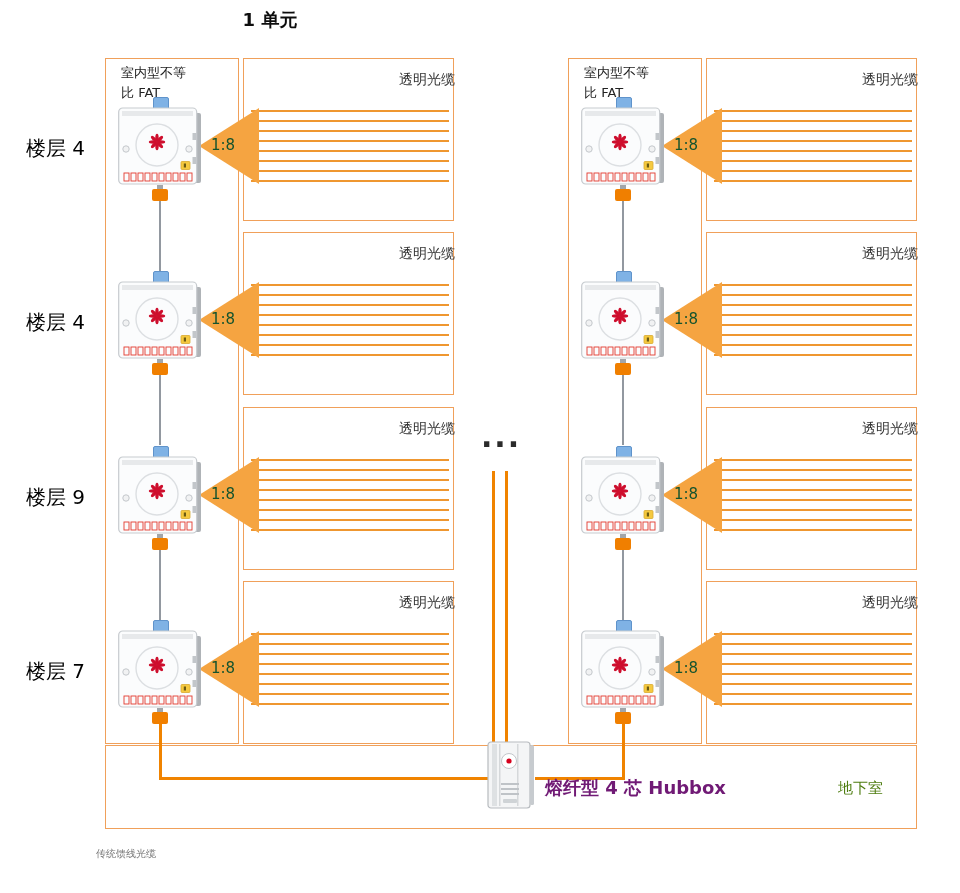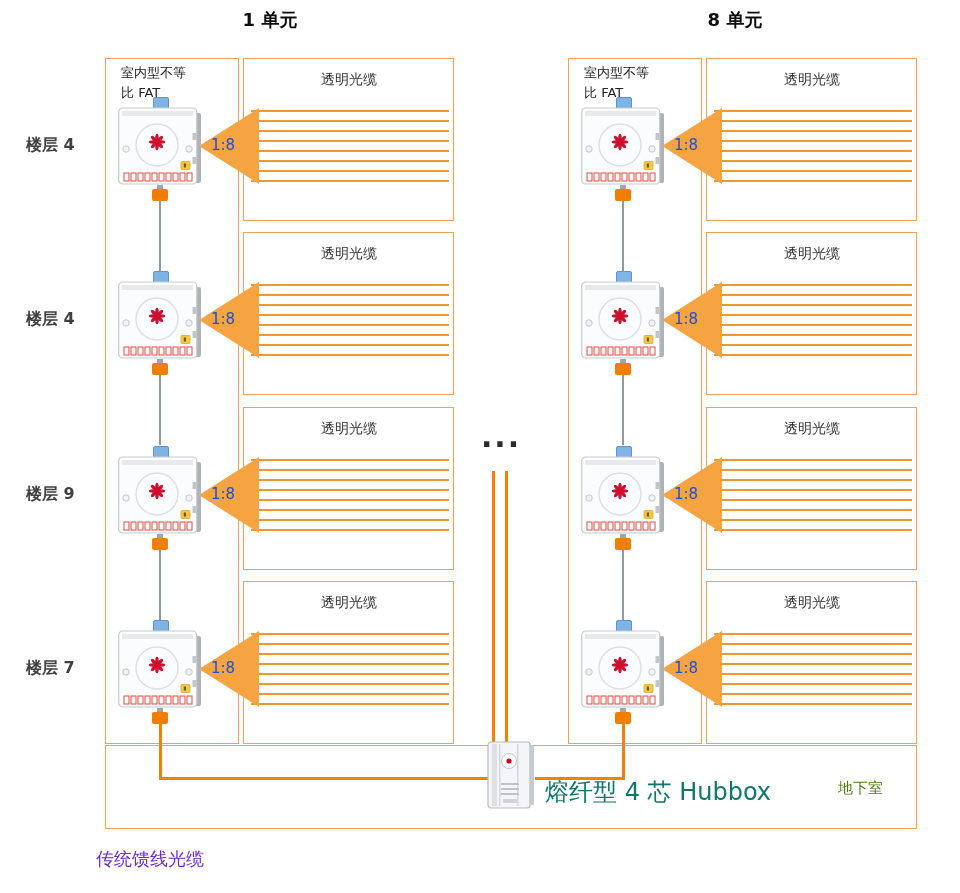--- a/index.html
+++ b/index.html
@@ -2,45 +2,45 @@
 <html><head>
 <meta charset="utf-8">
 <style>
   html,body{margin:0;padding:0;background:#fff;}
   .canvas{
     position:relative;width:960px;height:893px;background:#ffffff;overflow:hidden;
     font-family:"DejaVu Sans","Liberation Sans",sans-serif;color:#111;
   }
   .abs{position:absolute;}
   .unit-title{font-size:18px;font-weight:bold;text-align:center;color:#0d0d0d;}
-  .floor-label{font-size:16px;font-weight:bold;color:#404040;}
+  .floor-label{font-size:20px;font-weight:normal;color:#000000;}
   .col-box{border:1.5px solid #F0A05A;background:#fff;}
   .fat-label{font-size:13px;color:#222;line-height:1.55;}
   .bottom-box{border:1.5px solid #F0A05A;background:#fff;}
 
   
   .cell{position:absolute;width:350px;height:164px;}
   .cell .cable-box{position:absolute;left:138px;top:0;width:209px;height:161px;border:1.5px solid #F0A05A;background:#fff;}
-  .cell .cable-label{position:absolute;left:138px;top:13px;width:212px;text-align:center;font-size:14px;color:#333;}
+  .cell .cable-label{position:absolute;left:138px;top:13px;width:212px;text-align:right;font-size:14px;color:#333;}
   .cell .fibers{position:absolute;left:146px;top:52px;width:198px;height:72px;
     background:repeating-linear-gradient(to bottom,#EF9730 0,#EF9730 2px,transparent 2px,transparent 10px);}
   .cell .fan{position:absolute;left:94px;top:50px;width:60px;height:76px;background:#F5A441;
     clip-path:polygon(0 50%,100% 0,100% 100%);}
-  .cell .ratio{position:absolute;left:106px;top:78px;font-size:15px;font-weight:500;color:#1d4ed8;z-index:3;}
+  .cell .ratio{position:absolute;left:106px;top:78px;font-size:15px;font-weight:500;color:#14532d;z-index:3;}
   .cell .blue-clip{position:absolute;left:48px;top:39px;width:14px;height:13px;background:#7FB2E5;border:1px solid #5F93CB;border-radius:2px;z-index:1;}
   .cell .device{position:absolute;left:13px;top:47px;width:84px;height:82px;z-index:2;}
   .cell .stem{position:absolute;left:52px;top:127px;width:6px;height:6px;background:#A2A6AA;z-index:1;}
   .cell .connector{position:absolute;left:47px;top:131px;width:16px;height:12px;background:#F07F00;border-radius:2px;z-index:2;}
   .cell .down-line{position:absolute;left:54px;top:143px;width:2px;height:70px;background:#9298A0;}
 
   .cable-line{position:absolute;background:#F08300;}
   .ellipsis{position:absolute;font-size:30px;font-weight:bold;color:#2b2b2b;letter-spacing:2px;text-align:center;}
-  .hub-label{position:absolute;font-size:24px;font-weight:normal;color:#0f766e;}
+  .hub-label{position:absolute;font-size:18px;font-weight:bold;color:#701a75;}
   .room-label{position:absolute;font-size:15px;color:#4d7c0f;}
-  .feeder-label{position:absolute;font-size:18px;color:#6d28d9;}
+  .feeder-label{position:absolute;font-size:10px;color:#737373;}
   .hubbox{position:absolute;z-index:3;}
 </style>
 </head>
 <body>
 
 <svg width="0" height="0" style="position:absolute" aria-hidden="true">
   <symbol id="sym-fat" viewBox="0 0 84 82">
     <rect x="76" y="8" width="7" height="70" rx="2" fill="#AFB3B7"></rect>
     <rect x="0.7" y="3" width="78" height="76" rx="4" fill="#FBFCFD" stroke="#C7CBCF" stroke-width="1.2"></rect>
     <rect x="4" y="6" width="71" height="5" fill="#E7E9EB"></rect>
@@ -85,21 +85,20 @@
     <rect x="14" y="42" width="18" height="2" fill="#BFC3C7"></rect>
     <rect x="14" y="47" width="18" height="2" fill="#BFC3C7"></rect>
     <rect x="14" y="52" width="18" height="2" fill="#BFC3C7"></rect>
     <rect x="16" y="58" width="14" height="4" rx="1" fill="#CFD3D6"></rect>
   </symbol>
 </svg>
 
 <div class="canvas">
 
   <div class="abs unit-title" style="left:195px;top:8px;width:150px">1 单元</div>
-  <div class="abs unit-title" style="left:660px;top:8px;width:150px">8 单元</div>
 
   <div class="abs floor-label" style="left:26px;top:135px;width:64px">楼层 4</div>
   <div class="abs floor-label" style="left:26px;top:309px;width:64px">楼层 4</div>
   <div class="abs floor-label" style="left:26px;top:484px;width:64px">楼层 9</div>
   <div class="abs floor-label" style="left:26px;top:658px;width:64px">楼层 7</div>
 
   <div class="abs col-box" style="left:105px;top:58px;width:132px;height:684px"></div>
   <div class="abs fat-label" style="left:121px;top:63px;width:112px">
     <div>室内型不等</div>
     <div>比 FAT</div>

